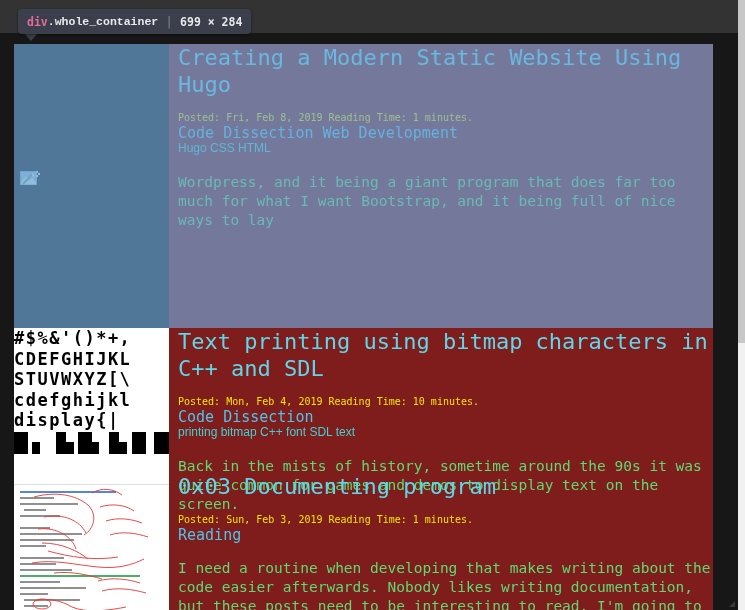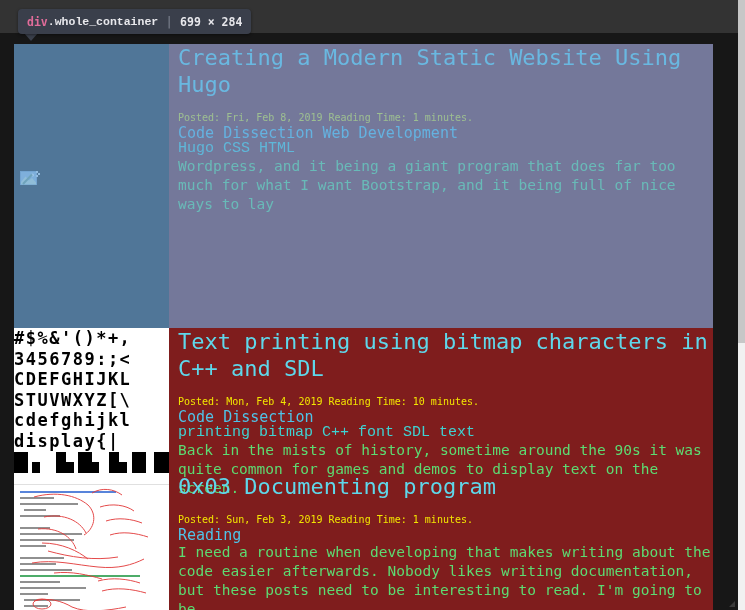--- a/index.html
+++ b/index.html
@@ -139,30 +139,30 @@
   }
   .post-cats {
     color: #4fc3e8;
     font-size: 15px;
     line-height: 15.5px;
     font-family: "DejaVu Sans Mono", "Liberation Mono", monospace;
     white-space: nowrap;
   }
   .post-tags {
     color: #3fd2d2;
-    font-size: 15px;
+    font-size: 12px;
     line-height: 15.5px;
-    font-family: Liberation Mono, monospace;
+    font-family: Liberation Sans, sans-serif;
     white-space: nowrap;
   }
   .post-summary {
     color: #5ddb72;
     font-size: 14.5px;
     line-height: 19px;
-    margin-top: 0;
+    margin-top: 16px;
     font-family: "DejaVu Sans Mono", "Liberation Mono", monospace;
     white-space: pre-wrap;
     word-break: normal;
     overflow: hidden;
   }
 
   
   .post-1 { height: 284px; }
   .post-1 .thumb { height: 284px; }
   .post-2 { height: 145px; }
@@ -282,21 +282,20 @@
           <div class="post-cats">Code Dissection Web Development</div>
           <div class="post-tags">Hugo CSS HTML</div>
           <div class="post-summary">Wordpress, and it being a giant program that does far too much for what I want Bootstrap, and it being full of nice ways to lay</div>
         </div>
       </article>
 
       <article class="post post-2">
         <div class="thumb">
           <div class="fontsheet">
             <div class="glyphrow">#$%&amp;'()*+,</div>
-            <div class="glyphrow">3456789:;&lt;</div>
             <div class="glyphrow">CDEFGHIJKL</div>
             <div class="glyphrow">STUVWXYZ[\</div>
             <div class="glyphrow">cdefghijkl</div>
             <div class="glyphrow">display{|</div>
             <div class="blockrow">
               <span class="blk" style="left:0px;width:14px;"></span>
               <span class="blk" style="left:18px;width:8px;top:10px;height:12px;"></span>
               <span class="blk" style="left:42px;width:10px;"></span>
               <span class="blk" style="left:52px;width:8px;top:10px;height:12px;"></span>
               <span class="blk" style="left:64px;width:14px;"></span>

